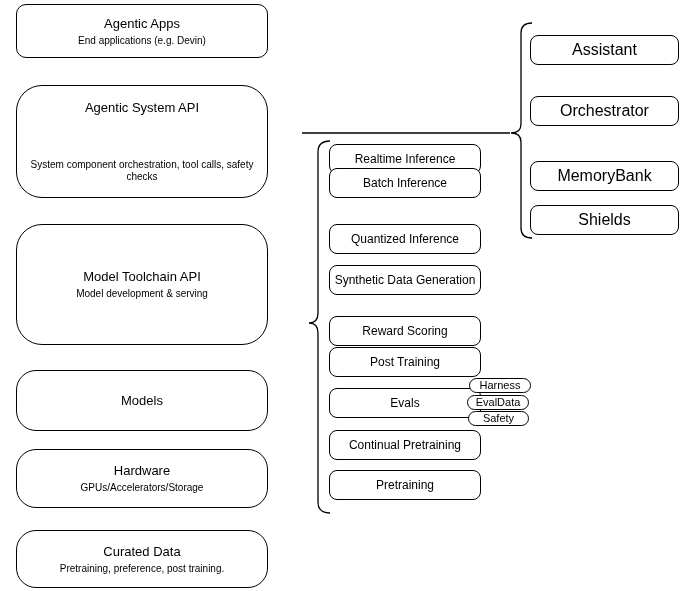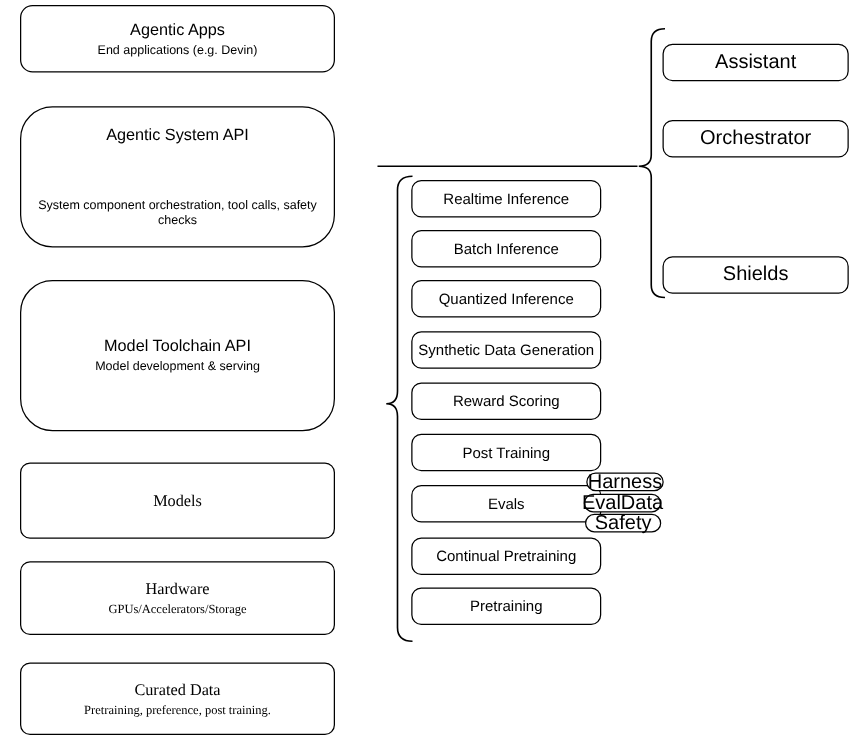--- a/index.html
+++ b/index.html
@@ -11,26 +11,26 @@
   .box{
     position:absolute;background:#fff;border:1.3px solid #000;box-sizing:border-box;
     display:flex;flex-direction:column;align-items:center;justify-content:center;
     text-align:center;z-index:2;
   }
   .lbox{left:16px;width:252px;}
   .lbox .title{font-size:13px;line-height:15px;}
   .lbox .subtitle{font-size:10px;line-height:12px;margin-top:4px;}
   .r10{border-radius:10px;}
   .r26{border-radius:26px;}
-  .r12{border-radius:8px;font-family:Liberation Serif, serif;}
+  .r12{border-radius:20px;}
   .mbox{left:329px;width:152px;height:30px;border-radius:8px;font-size:12px;}
   .rbox{left:530px;width:149px;height:30px;border-radius:8px;font-size:16px;}
   .pill{
     position:absolute;height:15px;border-radius:8px;border:1.1px solid #000;background:#fff;
-    font-size:16px;line-height:13px;display:flex;align-items:center;justify-content:center;
+    font-size:11px;line-height:13px;display:flex;align-items:center;justify-content:center;
     box-sizing:border-box;z-index:3;
   }
 </style>
 </head>
 <body>
 
 <div class="canvas">
 
   <svg class="connector-layer" width="682" height="591" viewBox="0 0 682 591">
     <path d="M302,133 H510" stroke="#000" stroke-width="1.3" fill="none"></path>
@@ -63,30 +63,30 @@
   </div>
 
   <div class="box lbox r12" style="top:530px;height:58px;">
     <div class="title">Curated Data</div>
     <div class="subtitle">Pretraining, preference, post training.</div>
   </div>
 
   <div class="box mbox" style="top:144px;">
     <span>Realtime Inference</span>
   </div>
-  <div class="box mbox" style="top:184px;">
+  <div class="box mbox" style="top:168px;">
     <span>Batch Inference</span>
   </div>
   <div class="box mbox" style="top:224px;">
     <span>Quantized Inference</span>
   </div>
   <div class="box mbox" style="top:265px;">
     <span>Synthetic Data Generation</span>
   </div>
-  <div class="box mbox" style="top:306px;">
+  <div class="box mbox" style="top:316px;">
     <span>Reward Scoring</span>
   </div>
   <div class="box mbox" style="top:347px;">
     <span>Post Training</span>
   </div>
   <div class="box mbox" style="top:388px;">
     <span>Evals</span>
   </div>
   <div class="box mbox" style="top:430px;">
     <span>Continual Pretraining</span>
@@ -104,17 +104,20 @@
   <div class="pill" style="left:468px;top:411px;width:61px;">
     <span>Safety</span>
   </div>
 
   <div class="box rbox" style="top:35px;">
     <span>Assistant</span>
   </div>
   <div class="box rbox" style="top:77px;margin-top:19px;">
     <span>Orchestrator</span>
   </div>
+  <div class="box rbox" style="top:161px;">
+    <span>MemoryBank</span>
+  </div>
   <div class="box rbox" style="top:205px;">
     <span>Shields</span>
   </div>
 
 </div>
 
 </body></html>

